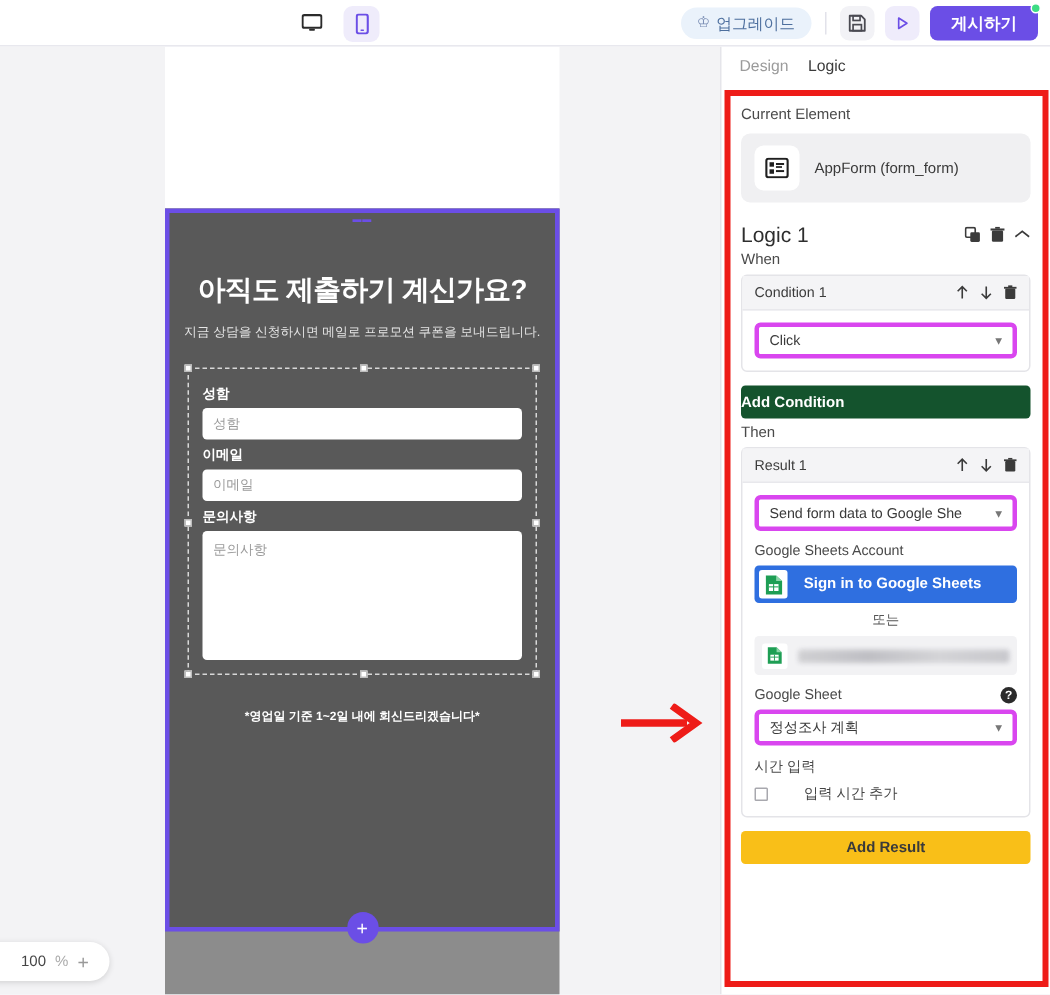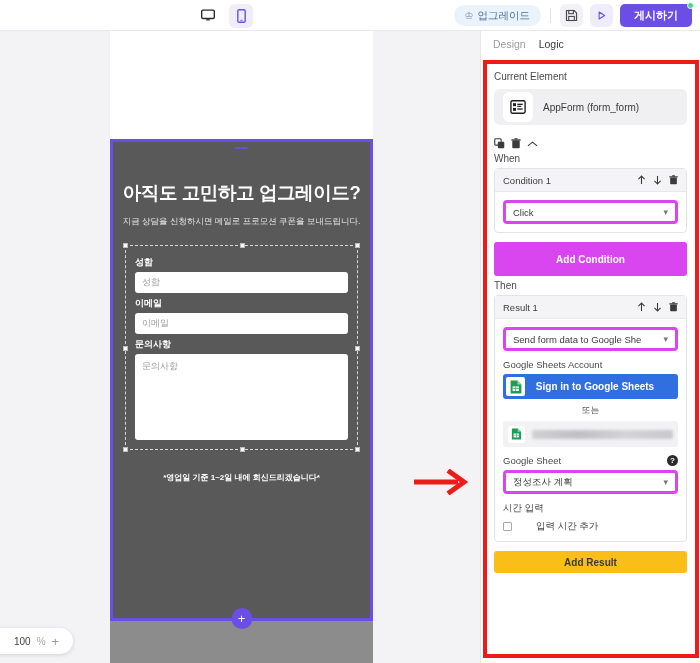--- a/index.html
+++ b/index.html
@@ -185,21 +185,21 @@
 
   .red-frame {
     position: absolute; left: 2px; top: 29px; width: 216px; height: 598px;
     border: 4px solid #ee1c18; pointer-events: none; z-index: 30;
   }
 
   .panel-body { padding: 8px 13px 0 13px; font-size: 10px; }
   .sec-label { color: #4a4a4a; font-size: 10px; margin: 6px 0 7px 0; }
 
   .cur-elem {
-    background: #f0f0f2; border-radius: 6px; height: 36px;
+    background: #f0f0f2; border-radius: 6px; height: 46px;
     display: flex; align-items: center; gap: 10px; padding: 0 9px;
   }
   .cur-elem-ico {
     width: 30px; height: 30px; border-radius: 6px; background: #fff;
     display: flex; align-items: center; justify-content: center;
   }
   .cur-elem-txt { font-size: 10px; color: #3a3a3a; }
 
   .logic-head {
     display: flex; align-items: center; margin: 13px 0 2px 0;
@@ -221,23 +221,23 @@
   .select {
     height: 24px; border: 3px solid #d946ef; border-radius: 4px;
     display: flex; align-items: center; padding: 0 7px;
     font-size: 9.5px; color: #3a3a3a; background: #fff;
     overflow: hidden; white-space: nowrap;
   }
   .select .sv { flex: 1; overflow: hidden; text-overflow: clip; }
   .chev { color: #777; font-size: 9px; margin-left: 4px; }
 
   .btn-green {
-    height: 34px; background: #d946ef; border-radius: 3px; color: #fff;
+    height: 22px; background: #14532d; border-radius: 3px; color: #fff;
     font-size: 10px; font-weight: 600;
-    display: flex; align-items: center; justify-content: center;
+    display: flex; align-items: center; justify-content: flex-start;
     margin: 9px 0 0 0;
   }
   .btn-yellow {
     height: 22px; background: #f9bf18; border-radius: 3px; color: #3a3a3a;
     font-size: 10px; font-weight: 600;
     display: flex; align-items: center; justify-content: center;
     margin: 9px 0 0 0;
   }
   .btn-blue {
     height: 22px; background: #1a73e8; border-radius: 3px; color: #fff;
@@ -338,21 +338,21 @@
   </div>
 
   <div class="canvas">
 
     <div class="phone">
       <div class="phone-top-white"></div>
 
       <div class="phone-section">
         <div class="mini-handle">▬▬</div>
 
-        <div class="hero-title">아직도 고민하고 업그레이드?</div>
+        <div class="hero-title">아직도 제출하기 계신가요?</div>
         <div class="hero-sub">지금 상담을 신청하시면 메일로 프로모션 쿠폰을 보내드립니다.</div>
 
         <div class="form-box">
           <span class="handle h-tl"></span>
           <span class="handle h-tm"></span>
           <span class="handle h-tr"></span>
           <span class="handle h-ml"></span>
           <span class="handle h-mr"></span>
           <span class="handle h-bl"></span>
           <span class="handle h-bm"></span>
@@ -426,20 +426,21 @@
             <rect x="3.3" y="9" width="3.4" height="3.4" fill="#1f1f1f"></rect>
             <rect x="8.2" y="4.2" width="6.2" height="1.5" fill="#1f1f1f"></rect>
             <rect x="8.2" y="6.6" width="4.6" height="1.3" fill="#1f1f1f"></rect>
             <rect x="8.2" y="9.6" width="6.2" height="1.5" fill="#1f1f1f"></rect>
           </svg>
         </div>
         <div class="cur-elem-txt">AppForm (form_form)</div>
       </div>
 
       <div class="logic-head">
+        <div class="logic-title">Logic 1</div>
         <div class="logic-acts">
           <span>
             <svg width="11" height="11" viewBox="0 0 12 12">
               <rect x="0.8" y="0.8" width="7" height="7" rx="1" fill="none" stroke="#3b3b3b" stroke-width="1.2"></rect>
               <rect x="4.2" y="4.2" width="7" height="7" rx="1" fill="#3b3b3b"></rect>
             </svg>
           </span>
           <span>
             <svg width="10" height="11" viewBox="0 0 11 12">
               <rect x="1.4" y="2.8" width="8.2" height="8.4" rx="1" fill="#3b3b3b"></rect>

